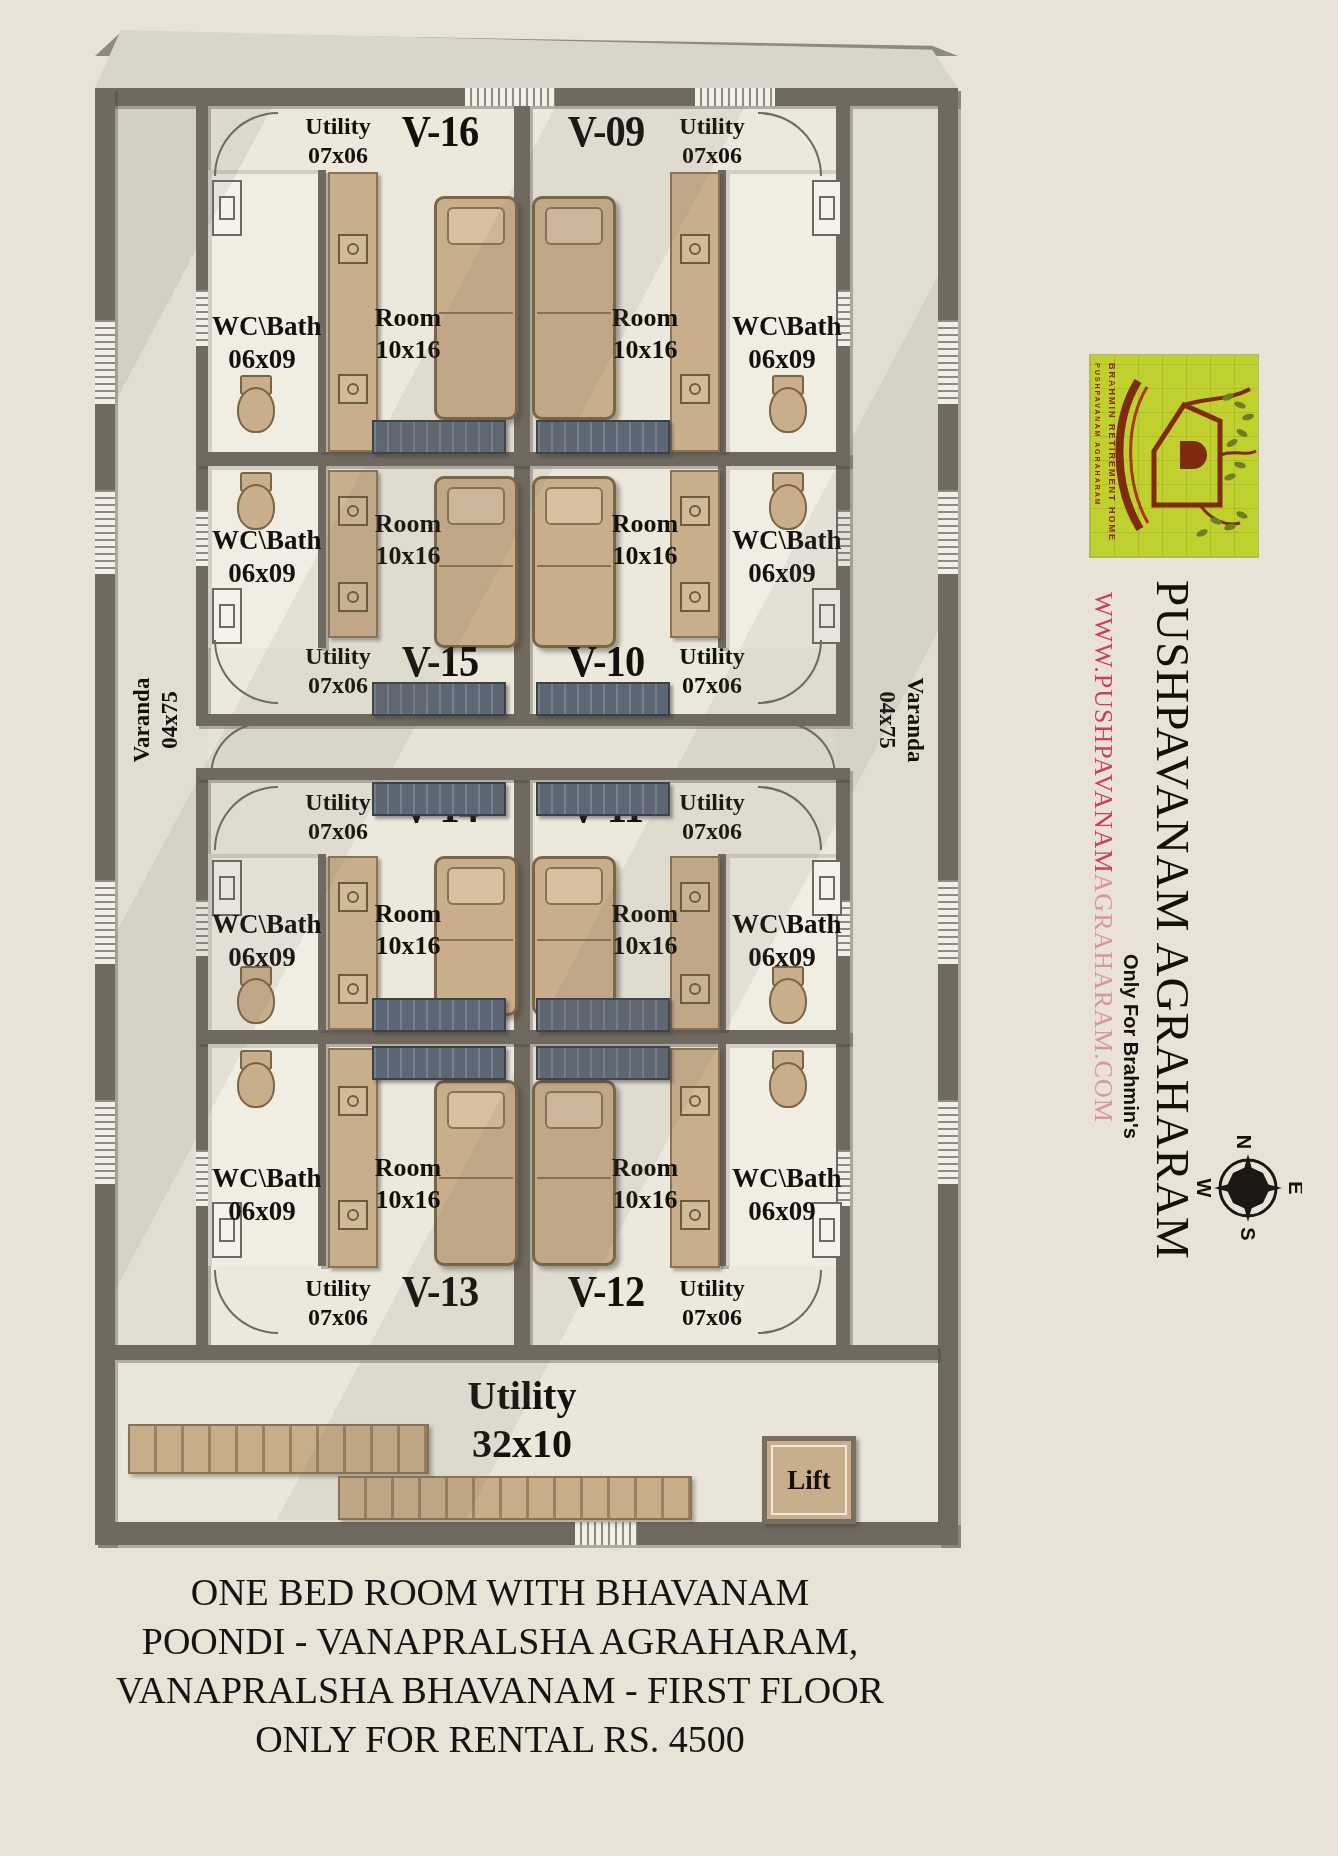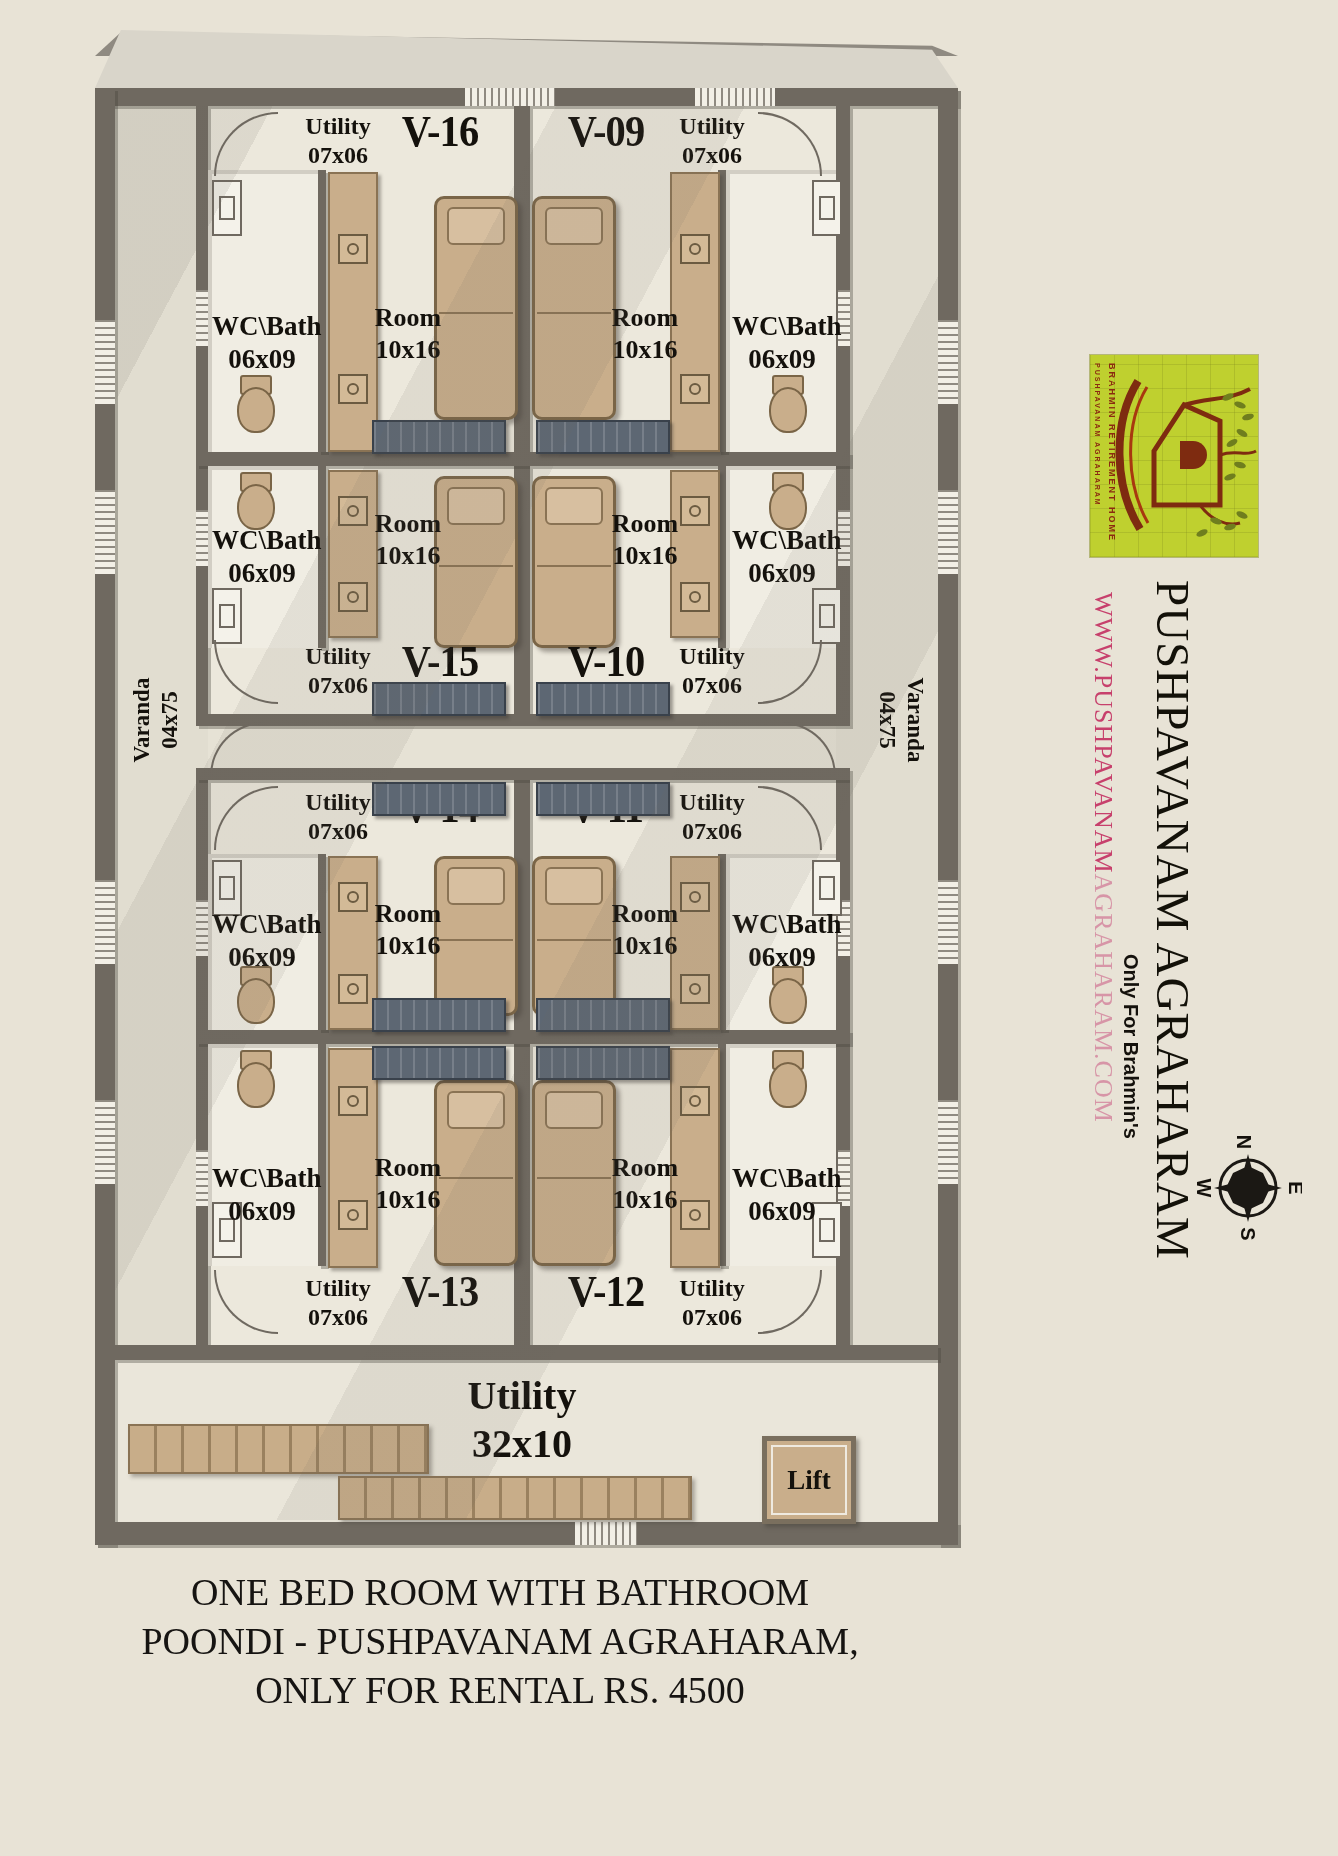--- a/index.html
+++ b/index.html
@@ -464,16 +464,17 @@
     <polygon points="54,20 61,47 88,54 61,61 54,88 47,61 20,54 47,47" fill="#1B1814"></polygon>
     <polygon points="54,32 69,39 76,54 69,69 54,76 39,69 32,54 39,39" fill="#1B1814"></polygon>
     <text x="54" y="14" font-size="20" font-weight="bold" fill="#14110C" text-anchor="middle" dominant-baseline="middle" font-family="Liberation Sans, sans-serif" transform="rotate(90 54 8)">N</text>
     <text x="100" y="54" font-size="20" font-weight="bold" fill="#14110C" text-anchor="middle" dominant-baseline="middle" font-family="Liberation Sans, sans-serif" transform="rotate(90 100 54)">E</text>
     <text x="54" y="102" font-size="20" font-weight="bold" fill="#14110C" text-anchor="middle" dominant-baseline="middle" font-family="Liberation Sans, sans-serif" transform="rotate(90 54 100)">S</text>
     <text x="8" y="54" font-size="20" font-weight="bold" fill="#14110C" text-anchor="middle" dominant-baseline="middle" font-family="Liberation Sans, sans-serif" transform="rotate(90 8 54)">W</text>
   </svg>
 </div>
 
 <div class="caption">
-  <div>ONE BED ROOM WITH BATHROOM</div>
-  <div>POONDI - PUSHPAVANAM AGRAHARAM,</div>
+  <div>ONE BED ROOM WITH BHAVANAM</div>
+  <div>POONDI - VANAPRALSHA AGRAHARAM,</div>
+  <div>VANAPRALSHA BHAVANAM - FIRST FLOOR</div>
   <div>ONLY FOR RENTAL RS. 4500</div>
 </div>
 
 </body></html>

